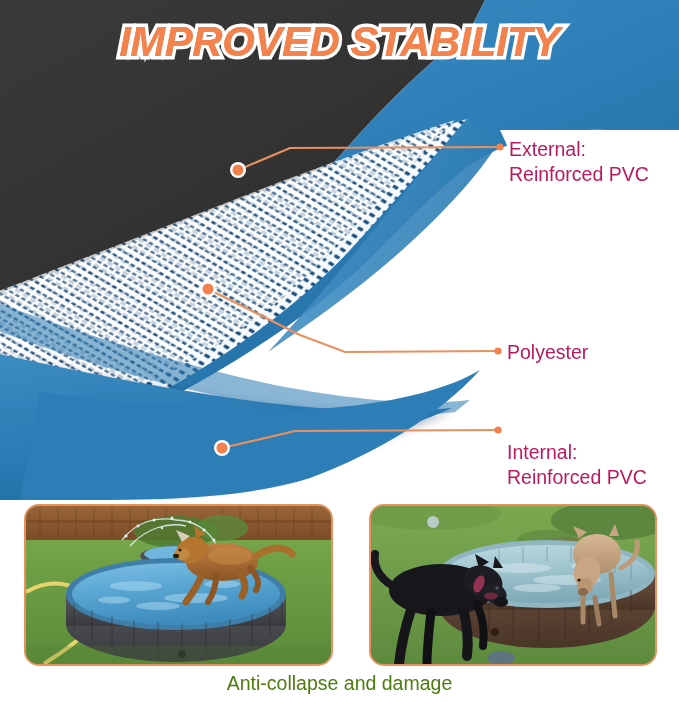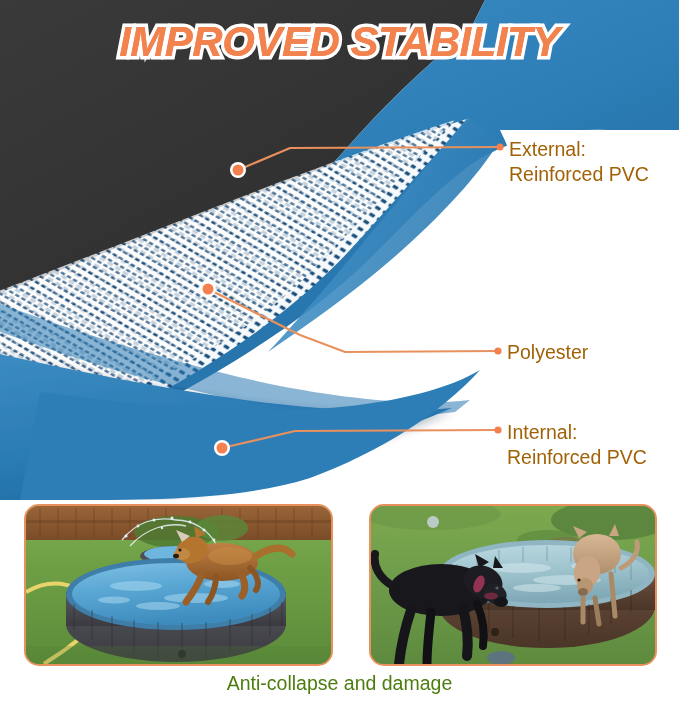--- a/index.html
+++ b/index.html
@@ -56,27 +56,27 @@
     white-space:nowrap;
     font-family:"Liberation Sans", sans-serif;
   }
 
   
   .callout {
     position:absolute;
     z-index:8;
     font-size:19.5px;
     line-height:25px;
-    color:#a16207;
+    color:#be185d;
     white-space:nowrap;
     font-family:"Liberation Sans", sans-serif;
   }
   #callout-external { left:509px; top:137px; }
   #callout-polyester { left:507px; top:340px;text-align:right; }
-  #callout-internal  { left:507px; top:420px; }
+  #callout-internal  { left:507px; top:440px; }
 
   
   #photos {
     position:absolute;
     left:0; top:500px;
     width:679px; height:202px;
   }
   .photo-frame {
     position:absolute;
     top:4px;

